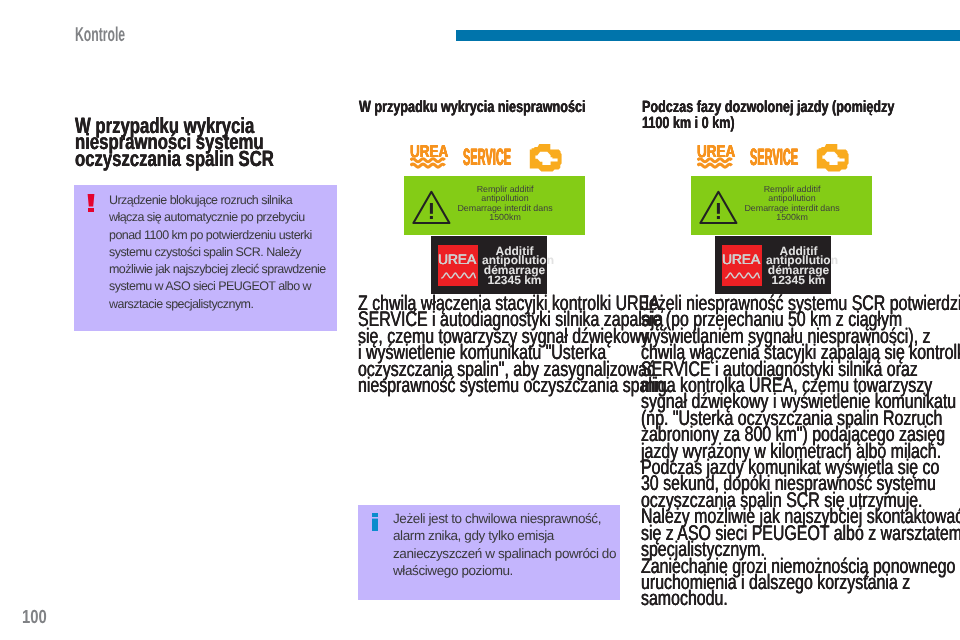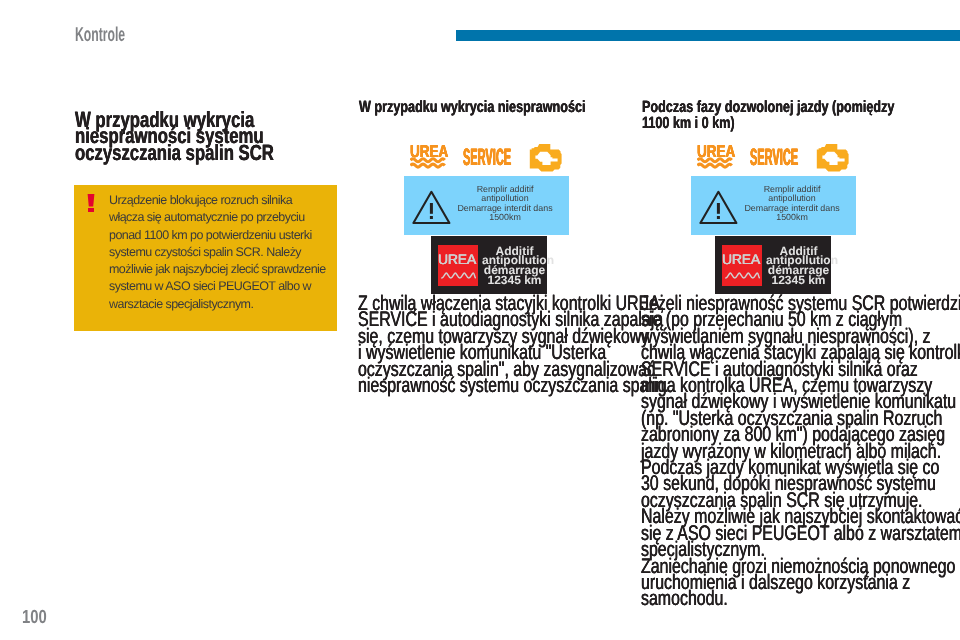--- a/index.html
+++ b/index.html
@@ -17,34 +17,34 @@
            font-size:20px;font-weight:bold;color:#808285;white-space:nowrap;}
   .chapter span{display:inline-block;transform:scaleX(0.61);transform-origin:left center;}
 
   
   .col{position:absolute;top:100px;width:250px;}
   .c1{left:75px;} .c2{left:359px;} .c3{left:642px;}
 
   h2.head{margin:0;padding:0;font-weight:bold;color:#231f20;}
   h2.head>span{display:block;white-space:pre;transform-origin:left top;
                text-shadow:0.25px 0 0 #231f20,-0.25px 0 0 #231f20;}
-  h2.big{font-size:22px;line-height:16.4px;margin-top:12px;}
+  h2.big{font-size:22px;line-height:16.4px;margin-top:18px;}
   h2.big>span{transform:scaleX(0.76);}
   h2.sub{font-size:16.3px;line-height:15.7px;}
   h2.sub>span{transform:scaleX(0.775);}
 
   p.body{position:absolute;margin:0;padding:0;font-size:21px;
          line-height:16.4px;color:#231f20;}
   p.body>span{display:block;white-space:pre;transform:scaleX(0.7585);transform-origin:left top;
               text-shadow:0.28px 0 0 #231f20,-0.28px 0 0 #231f20;}
   .b2{left:358px;top:296px;width:330px;}
   .b3{left:641px;top:296px;width:330px;}
 
   
-  .box{position:absolute;background:#eab308;}
+  .box{position:absolute;background:#c4b5fd;}
   .box .bicon{position:absolute;font-weight:bold;}
   .box p{margin:0;padding:0;font-size:12.5px;letter-spacing:-0.55px;
          line-height:17.3px;color:#3a3a3c;white-space:pre-line;}
   .infobox p{font-size:13.5px;letter-spacing:-0.4px;line-height:17.3px;}
 
   .warnbox{left:74px;top:185px;width:263px;height:146px;}
   .warnbox .bicon{left:12.7px;top:9.3px;width:8px;height:18px;}
   .warnbox p{position:absolute;left:35px;top:7px;width:226px;}
 
   .infobox{left:358px;top:505px;width:262px;height:95px;}
@@ -61,21 +61,21 @@
   .tell-urea .tw{position:absolute;left:0;top:0;font-size:17px;line-height:12.5px;
                  transform:scaleX(0.80);transform-origin:left top;letter-spacing:-0.1px;
                  text-shadow:0.45px 0 0 #f6931e,-0.45px 0 0 #f6931e,0 0.4px 0 #f6931e,0 -0.4px 0 #f6931e;}
   .tell-urea svg{position:absolute;left:0px;top:11px;}
   .tell-serv{left:63px;top:149px;width:48px;height:17px;}
   .tell-serv .tw{position:absolute;left:0;top:0;font-size:23.5px;line-height:16px;
                  transform:scaleX(0.463);transform-origin:left top;letter-spacing:0.2px;
                  text-shadow:0.8px 0 0 #f6931e,-0.8px 0 0 #f6931e,0 0.4px 0 #f6931e,0 -0.4px 0 #f6931e;}
   .tell-eng{left:129px;top:144px;}
 
-  .screen{position:absolute;left:4px;top:176px;width:165px;height:59px;background:#7dd3fc;}
+  .screen{position:absolute;left:4px;top:176px;width:165px;height:59px;background:#84cc16;padding-left:16px;}
   .screen .warn-tri{position:absolute;left:8px;top:14px;}
   .screen .stext{position:absolute;left:49px;top:8.5px;width:104px;text-align:center;
                  font-size:8.9px;line-height:9.55px;color:#3f3f3f;white-space:pre-line;}
   .dscreen{position:absolute;left:31px;top:236px;width:116px;height:58px;background:#231f21;}
   .dscreen .ureabox{position:absolute;left:7px;top:9px;width:40px;height:41px;background:#ed2024;}
   .dscreen .ureabox .ul{position:absolute;left:-1px;top:7px;width:40px;text-align:center;
                         font-size:14px;line-height:14px;font-weight:normal;color:#cfcfcf;
                         letter-spacing:-0.2px;
                         text-shadow:0.3px 0 0 #cfcfcf,-0.3px 0 0 #cfcfcf;}
   .dscreen .ureabox svg{position:absolute;left:3px;top:25px;}
@@ -168,20 +168,32 @@
 </div>
   <p class="body b2">
       <span>Z chwilą włączenia stacyjki kontrolki UREA,
 SERVICE i autodiagnostyki silnika zapalają
 się, czemu towarzyszy sygnał dźwiękowy
 i wyświetlenie komunikatu "Usterka
 oczyszczania spalin", aby zasygnalizować
 niesprawność systemu oczyszczania spalin.</span>
     </p>
 
+  <div class="box infobox">
+    <div class="bicon" title="i">
+      <svg width="8" height="18" viewBox="0 0 8 18" aria-hidden="true">
+          <rect x="1.0" y="0" width="6.0" height="4.0" fill="#0b8ccd"></rect>
+          <rect x="1.0" y="5.6" width="6.0" height="12.4" fill="#0b8ccd"></rect>
+        </svg>
+    </div>
+    <p>Jeżeli jest to chwilowa niesprawność,
+alarm znika, gdy tylko emisja
+zanieczyszczeń w spalinach powróci do
+właściwego poziomu.</p>
+  </div>
 
   <div class="col c3">
     <h2 class="head sub">
         <span>Podczas fazy dozwolonej jazdy (pomiędzy
 1100 km i 0 km)</span>
       </h2>
   </div>
   <div class="illus illus-3">
   <div class="tell tell-urea">
     <div class="tw">UREA</div>

